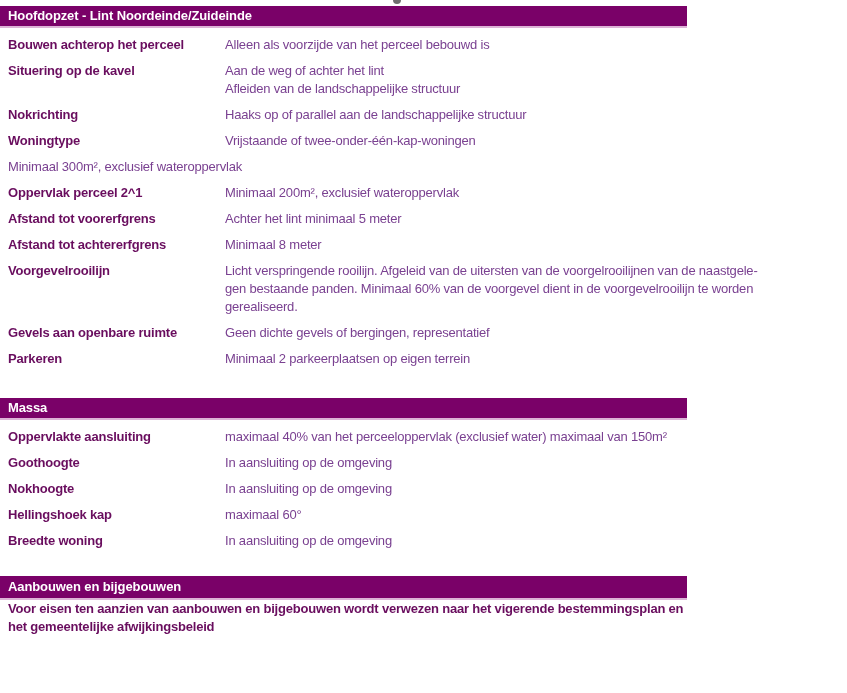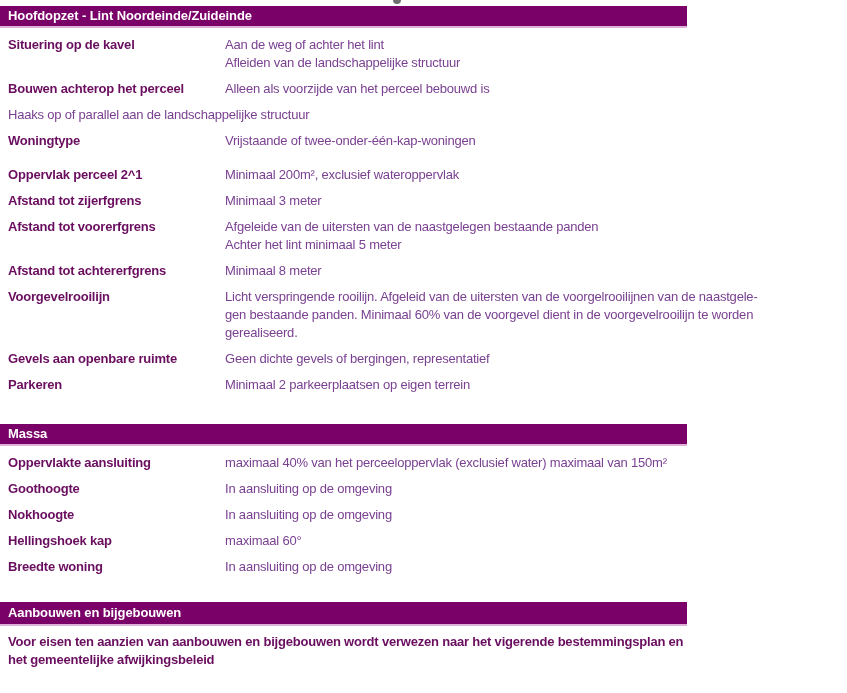--- a/index.html
+++ b/index.html
@@ -51,78 +51,75 @@
   .label{
     font-weight:bold;
     color:var(--label-text);
     white-space:nowrap;
   }
   .value{color:var(--value-text);}
   .vline{white-space:nowrap;}
   .note{
     font-weight:bold;
     color:var(--label-text);
-    padding:7px 0 0 8px;
+    padding:0 0 0 8px;
     max-width:790px;
     line-height:18px;
   }
 </style>
 </head>
 <body>
 
 <div class="artifact"></div>
 
 <div>
     <div class="section">
       <div class="bar">
         <div>Hoofdopzet - Lint Noordeinde/Zuideinde</div>
       </div>
       <div class="rows">
         <div class="row">
+          <div class="label">Bouwen achterop het perceel</div>
+          <div class="value">
+            <div class="vline">Alleen als voorzijde van het perceel bebouwd is</div>
+          </div>
+        </div>
+        <div class="row">
           <div class="label">Situering op de kavel</div>
           <div class="value">
             <div class="vline">Aan de weg of achter het lint</div>
             <div class="vline">Afleiden van de landschappelijke structuur</div>
           </div>
         </div>
         <div class="row">
-          <div class="label">Bouwen achterop het perceel</div>
-          <div class="value">
-            <div class="vline">Alleen als voorzijde van het perceel bebouwd is</div>
-          </div>
-        </div>
-        <div class="row">
+          <div class="label">Nokrichting</div>
           <div class="value">
             <div class="vline">Haaks op of parallel aan de landschappelijke structuur</div>
           </div>
         </div>
         <div class="row">
           <div class="label">Woningtype</div>
           <div class="value">
             <div class="vline">Vrijstaande of twee-onder-één-kap-woningen</div>
           </div>
         </div>
         <div class="row">
+          <div class="value">
+            <div class="vline">Minimaal 300m², exclusief wateroppervlak</div>
+          </div>
         </div>
         <div class="row">
           <div class="label">Oppervlak perceel 2^1</div>
           <div class="value">
             <div class="vline">Minimaal 200m², exclusief wateroppervlak</div>
           </div>
         </div>
         <div class="row">
-          <div class="label">Afstand tot zijerfgrens</div>
-          <div class="value">
-            <div class="vline">Minimaal 3 meter</div>
-          </div>
-        </div>
-        <div class="row">
           <div class="label">Afstand tot voorerfgrens</div>
           <div class="value">
-            <div class="vline">Afgeleide van de uitersten van de naastgelegen bestaande panden</div>
             <div class="vline">Achter het lint minimaal 5 meter</div>
           </div>
         </div>
         <div class="row">
           <div class="label">Afstand tot achtererfgrens</div>
           <div class="value">
             <div class="vline">Minimaal 8 meter</div>
           </div>
         </div>
         <div class="row">

